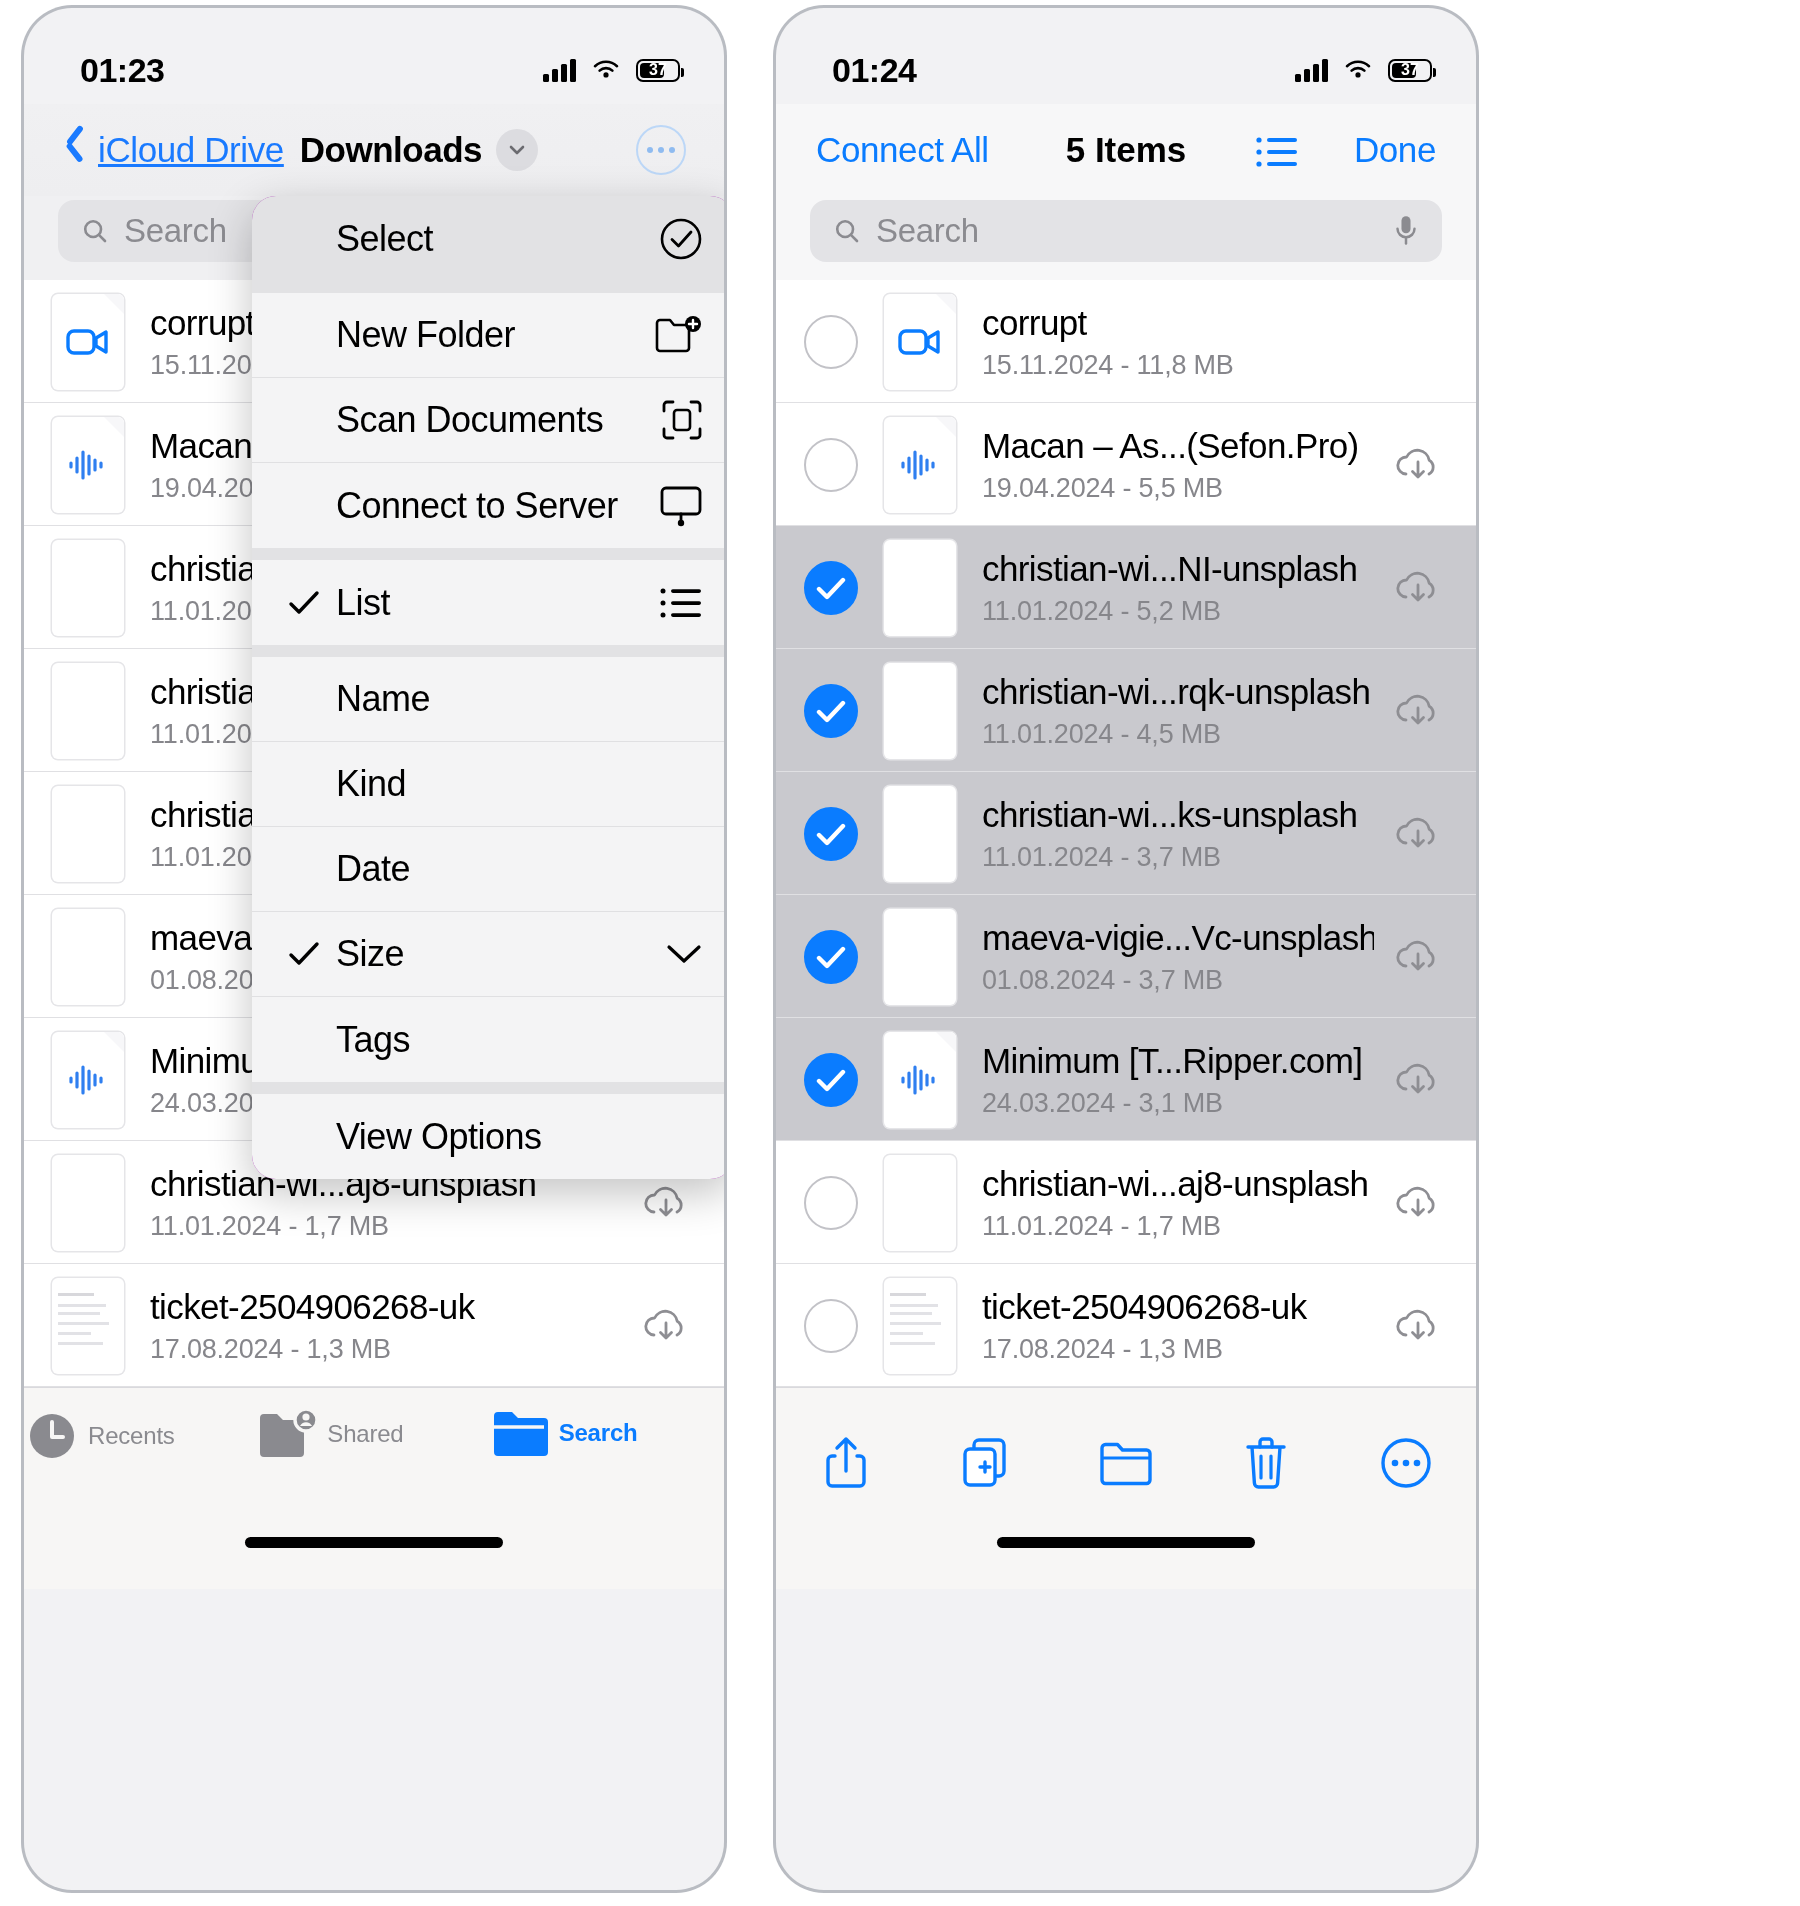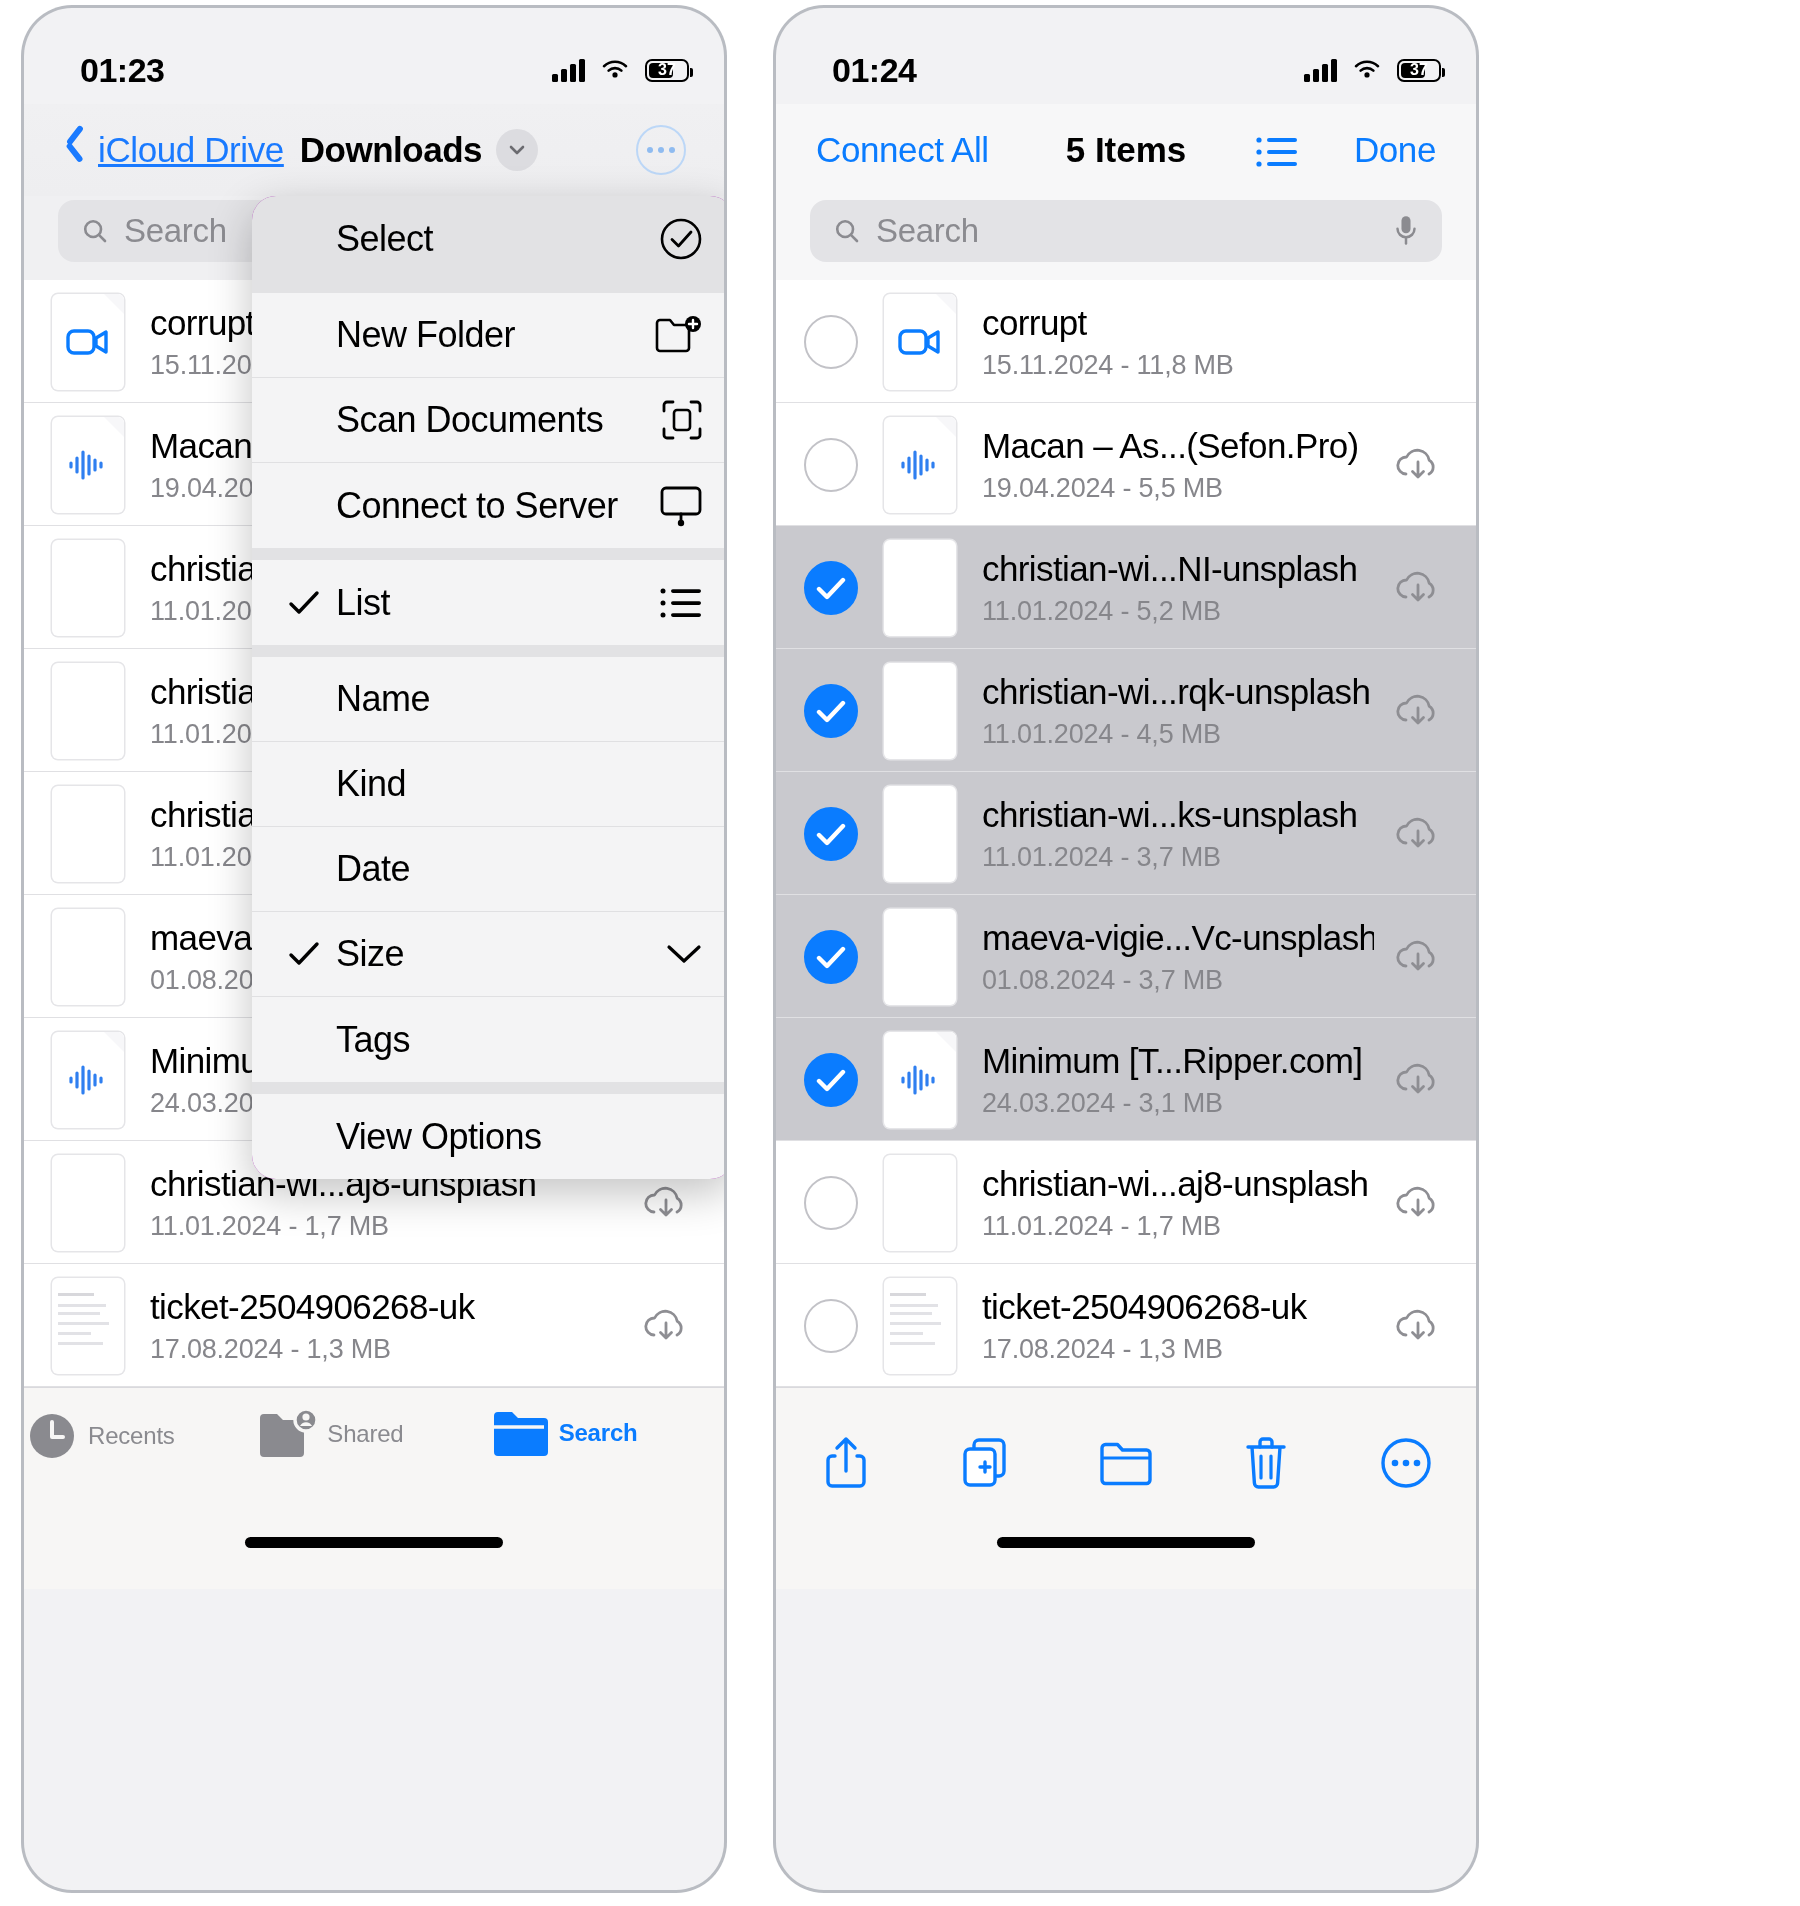--- a/index.html
+++ b/index.html
@@ -22,21 +22,21 @@
     background: #f2f2f4;
     box-shadow: 0 0 0 3px #b9bcc2;
   }
   .phone-left  { margin-left: 24px; }
   .phone-right { margin-left: 52px; }
 
   
   .statusbar {
     height: 96px;
     display: flex; align-items: center; justify-content: space-between;
-    padding: 28px 35px 0 56px;
+    padding: 28px 44px 0 56px;
   }
   .clock { font-size: 34px; font-weight: 700; color: #000; letter-spacing: -0.5px; }
   .status-icons { display: flex; align-items: center; gap: 14px; }
   .sig { display: flex; align-items: flex-end; gap: 3px; height: 24px; }
   .sig i { display:block; width: 6px; background:#000; border-radius:1.5px; }
   .sig i:nth-child(1){height:8px}.sig i:nth-child(2){height:13px}
   .sig i:nth-child(3){height:18px}.sig i:nth-child(4){height:23px; background:#000;}
   .batt {
     width: 44px; height: 23px; border: 2.5px solid #000; border-radius: 7px;
     position: relative; display:flex; align-items:center; justify-content:center;

